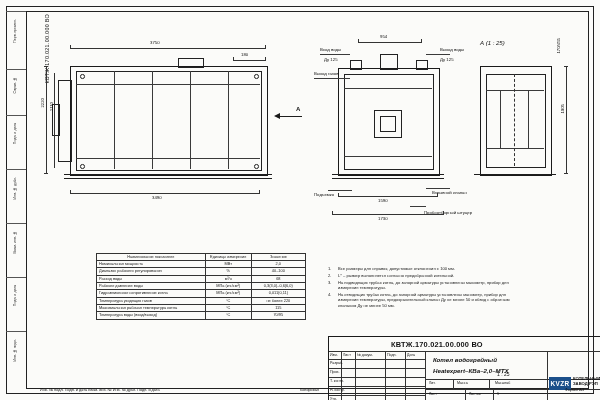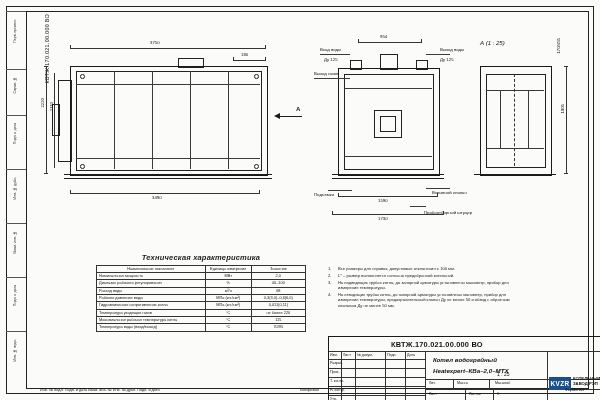--- a/index.html
+++ b/index.html
@@ -189,21 +189,20 @@
       <div class="dashv" style="left:486px;top:56px;height:92px;"></div>
       <div class="ln h" style="left:446px;top:156px;width:82px;height:1.4px;"></div>
       <div class="dimv" style="left:538px;top:48px;height:108px;"></div>
       <div class="tickh" style="left:536px;top:48px;"></div>
       <div class="tickh" style="left:536px;top:155px;"></div>
       <div class="dim vert" style="left:532px;top:86px;">1905</div>
       <div class="dim vert" style="left:528px;top:20px;">170/455</div>
     </div>
 
     <div class="tech">
-      <h3>Техническая характеристика</h3>
       <table class="t">
         <tbody>
             <tr>
           <th class="c1">Наименование показателя</th>
           <th class="c2">Единицы измерения</th>
           <th class="c3">Значение</th>
         </tr>
         <tr>
           <td>Номинальная мощность</td>
           <td class="c2">МВт</td>

